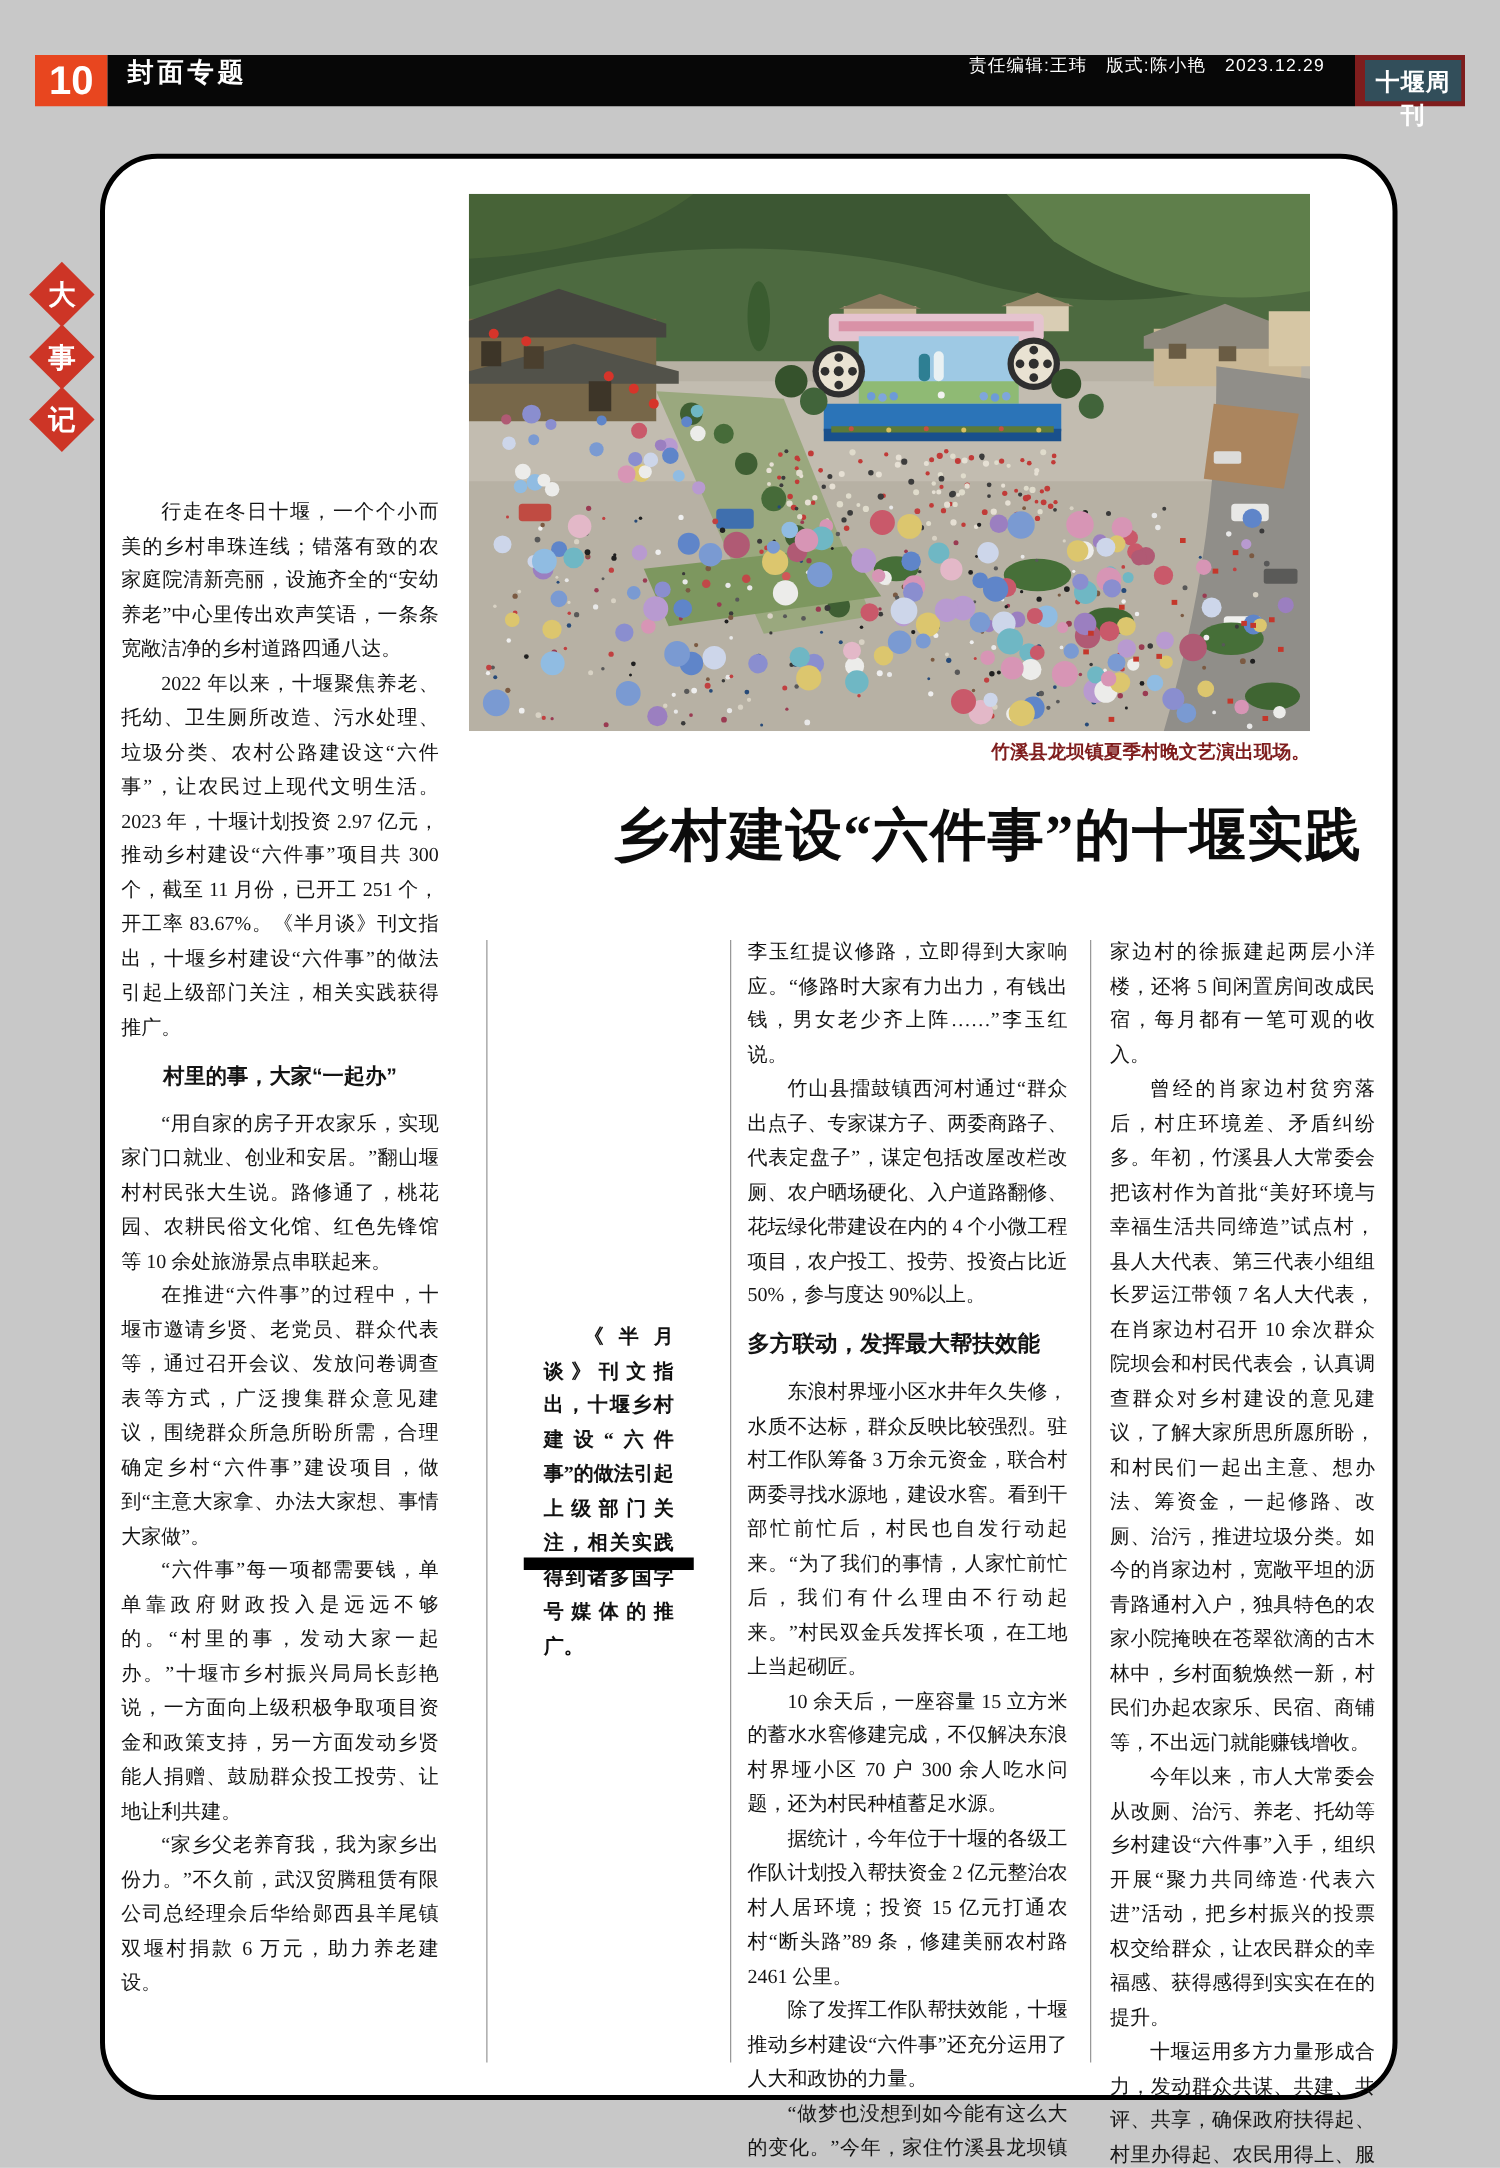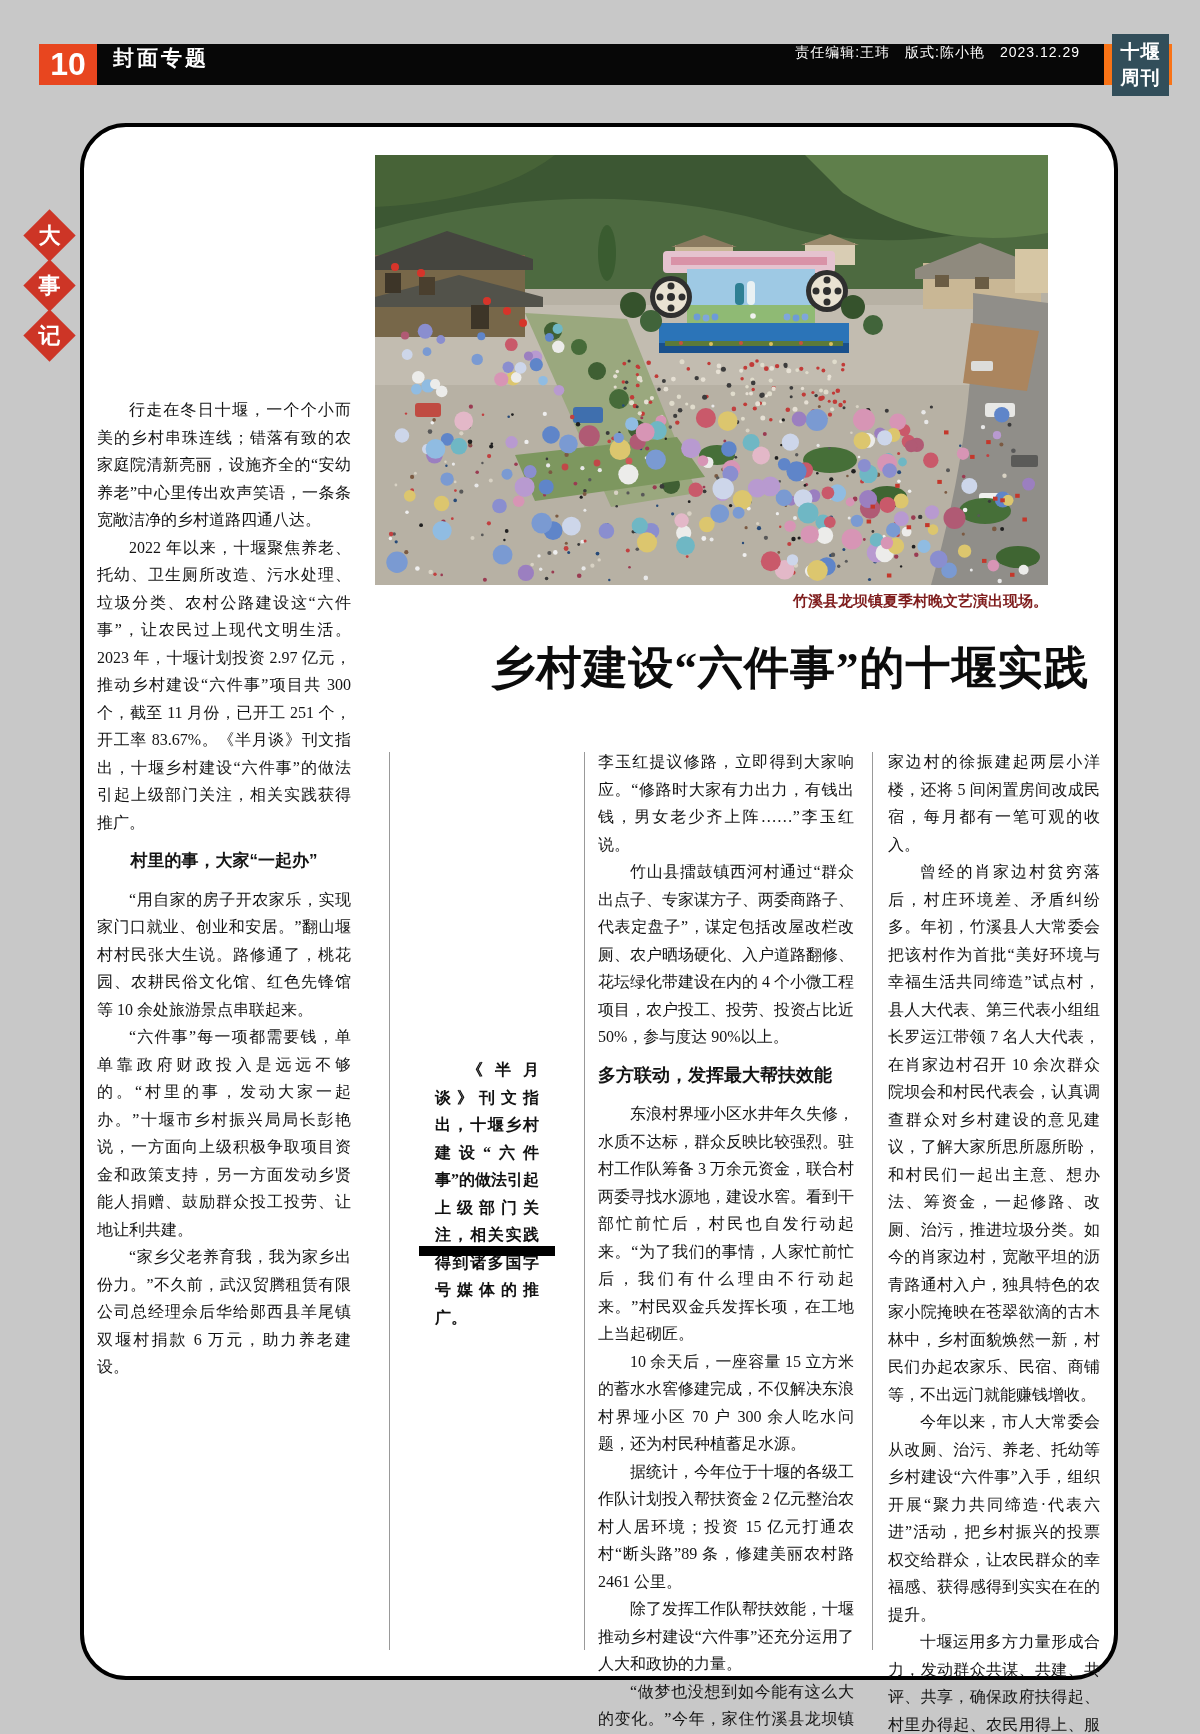--- a/index.html
+++ b/index.html
@@ -4,25 +4,25 @@
 <style>
   html,body{margin:0;padding:0;background:#c8c8c8;}
   .page{position:relative;width:1200px;height:1734px;background:#c8c8c8;
         font-family:"Liberation Serif",serif;overflow:hidden;}
   .abs{position:absolute;}
 
   
   .topbar{left:28px;top:44px;width:1144px;height:41px;display:flex;
           font-family:"Liberation Sans",sans-serif;}
   .pagenum{width:58px;background:#e8461f;color:#fff;font-size:32px;font-weight:bold;
-           display:flex;align-items:center;justify-content:center;margin-left:11px;}
+           display:flex;align-items:center;justify-content:center;}
   .barmain{flex:1;background:#070707;color:#fff;display:flex;align-items:flex-start;padding:0 16px;}
   .section-title{font-size:21px;font-weight:bold;letter-spacing:3px;}
   .editor-line{margin-left:auto;font-size:14px;letter-spacing:1px;padding-right:8px;}
-  .masthead{width:68px;background:#f97316;display:flex;align-items:center;}
+  .masthead{width:88px;background:#7f1d1d;display:flex;}
   .masthead-panel{margin:4px 3px 4px 8px;background:#324e5a;color:#fff;flex:1;text-align:center;
            font-family:"Liberation Serif",serif;font-weight:bold;font-size:19px;padding:5px 0;letter-spacing:1px;}
 
   
   .diamond{position:absolute;left:31px;width:37px;height:37px;background:#cd3526;
            transform:rotate(45deg);display:flex;align-items:center;justify-content:center;}
   .diamond span{transform:rotate(-45deg);color:#fff;font-weight:bold;font-size:22px;}
 
   
   .frame{left:80px;top:123px;width:1038px;height:1557px;background:#fff;
@@ -764,20 +764,21 @@
 
   <div class="abs vrule" style="left:389px"></div>
   <div class="abs vrule" style="left:584px"></div>
   <div class="abs vrule" style="left:872px"></div>
 
   <div class="abs col col-a">
       <p class="">行走在冬日十堰，一个个小而美的乡村串珠连线；错落有致的农家庭院清新亮丽，设施齐全的“安幼养老”中心里传出欢声笑语，一条条宽敞洁净的乡村道路四通八达。</p>
       <p class="">2022 年以来，十堰聚焦养老、托幼、卫生厕所改造、污水处理、垃圾分类、农村公路建设这“六件事”，让农民过上现代文明生活。2023 年，十堰计划投资 2.97 亿元，推动乡村建设“六件事”项目共 300 个，截至 11 月份，已开工 251 个，开工率 83.67%。《半月谈》刊文指出，十堰乡村建设“六件事”的做法引起上级部门关注，相关实践获得推广。</p>
       <h3 class="subhead">村里的事，大家“一起办”</h3>
       <p class="">“用自家的房子开农家乐，实现家门口就业、创业和安居。”翻山堰村村民张大生说。路修通了，桃花园、农耕民俗文化馆、红色先锋馆等 10 余处旅游景点串联起来。</p>
+      <p class="">在推进“六件事”的过程中，十堰市邀请乡贤、老党员、群众代表等，通过召开会议、发放问卷调查表等方式，广泛搜集群众意见建议，围绕群众所急所盼所需，合理确定乡村“六件事”建设项目，做到“主意大家拿、办法大家想、事情大家做”。</p>
       <p class="">“六件事”每一项都需要钱，单单靠政府财政投入是远远不够的。“村里的事，发动大家一起办。”十堰市乡村振兴局局长彭艳说，一方面向上级积极争取项目资金和政策支持，另一方面发动乡贤能人捐赠、鼓励群众投工投劳、让地让利共建。</p>
       <p class="">“家乡父老养育我，我为家乡出份力。”不久前，武汉贸腾租赁有限公司总经理佘后华给郧西县羊尾镇双堰村捐款 6 万元，助力养老建设。</p>
     </div>
 
   <div class="abs pullquote">
     <p>《半月谈》刊文指出，十堰乡村建设“六件事”的做法引起上级部门关注，相关实践得到诸多国字号媒体的推广。</p>
   </div>
   <div class="abs quote-bar"></div>
 
   <div class="abs col col-c">

